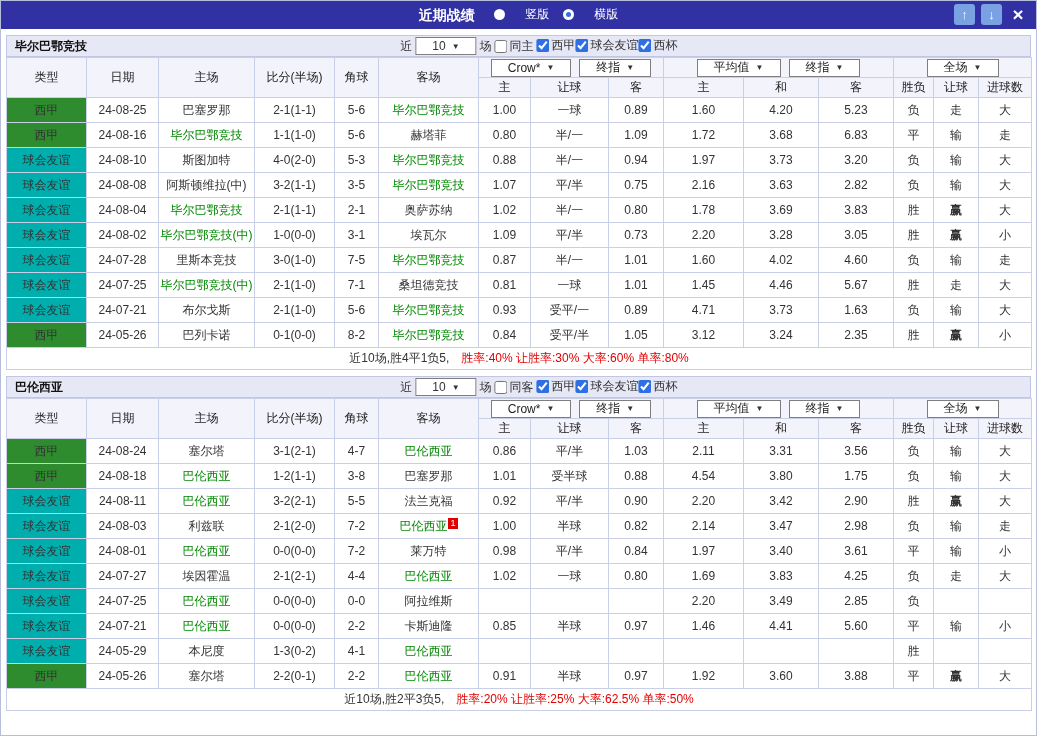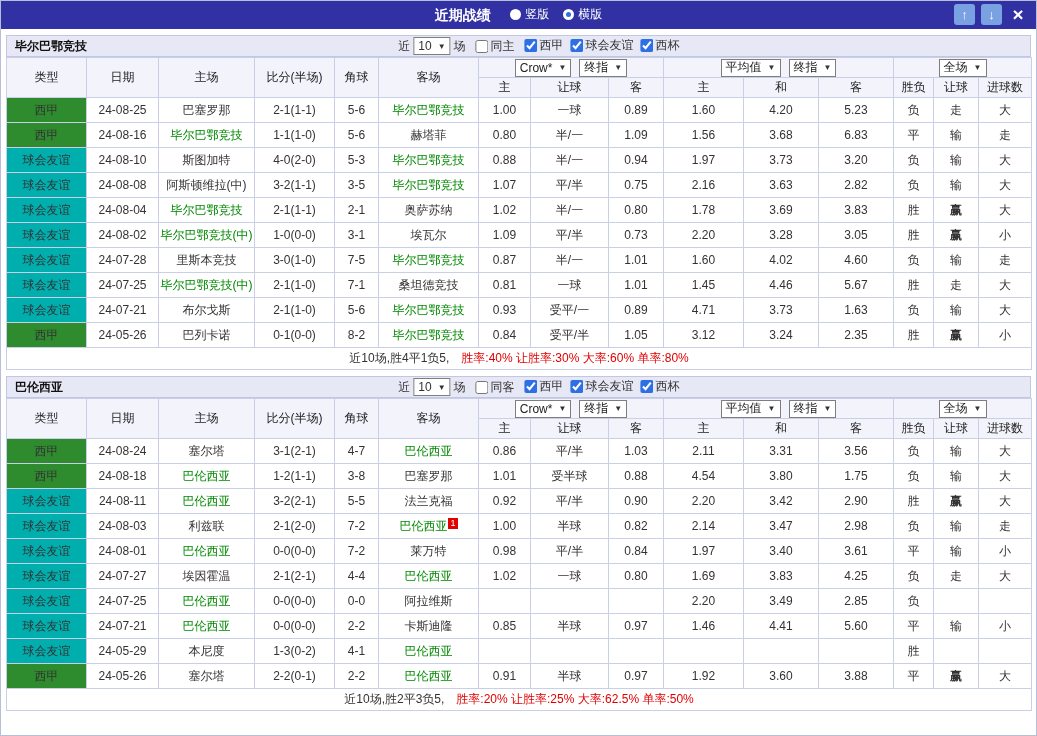--- a/index.html
+++ b/index.html
@@ -2,33 +2,33 @@
 <html style="--titlebar: #3131A3; --btnblue: #7AA2E2; --liga: #2E8B2E; --friendly: #00AEAE; --focus: #008800; --red: #E10000; --green: #009900; --blue: #1515CC;"><head>
 <meta charset="utf-8">
 <style>
   *{box-sizing:border-box;margin:0;padding:0}
   html,body{width:1037px;height:736px;overflow:hidden}
   body{font-family:"Liberation Sans","DejaVu Sans",sans-serif;font-size:12px;background:#fff;color:#333}
   .panel{width:100%;height:100%;border:1px solid #B7BEDA}
   .titlebar{height:28px;background:var(--titlebar,#3131A3);display:flex;align-items:center;justify-content:center;position:relative;color:#fff}
   .title{font-weight:bold;font-size:14px;margin-right:16px}
   #view-radios{display:inline-flex;gap:14px;align-items:center}
-  .vopt{display:inline-flex;align-items:center;gap:4px;cursor:pointer}
+  .vopt{display:inline-flex;align-items:center;gap:20px;cursor:pointer}
   .radio{width:11px;height:11px;border-radius:50%;background:#fff;display:inline-block;position:relative}
   .radio.sel::after{content:'';position:absolute;left:3px;top:3px;width:5px;height:5px;border-radius:50%;background:#2F6FE4}
   .win-controls{position:absolute;right:8px;top:3px;display:flex;gap:6px;align-items:center}
   .wbtn{width:21px;height:21px;background:var(--btnblue,#7AA2E2);border-radius:3px;color:#fff;display:flex;align-items:center;justify-content:center;font-size:13px;font-weight:bold;cursor:pointer}
   .closebtn{color:#fff;font-size:19px;font-weight:bold;width:20px;text-align:center;cursor:pointer;line-height:21px}
   .section{margin:6px 5px 0}
   .sec-head{height:22px;background:#E7E8F6;border:1px solid #C3C6E2;display:flex;align-items:center;padding:0 8px;position:relative}
   .team{font-weight:bold;color:#111}
   .filter{position:absolute;left:52%;transform:translateX(-50%);display:flex;align-items:center;gap:3px;white-space:nowrap}
-  .cb{display:inline-flex;align-items:center;gap:2px;margin-left:7px;cursor:pointer}
+  .cb{display:inline-flex;align-items:center;gap:2px;cursor:pointer}
   .cb input{width:13px;height:13px;accent-color:#2F6FE4;margin:0}
-  .select{display:inline-flex;align-items:center;justify-content:flex-end;border:1px solid #7E7E7E;background:#fff;height:18px;padding:0 4px;gap:6px;cursor:pointer;vertical-align:middle}
+  .select{display:inline-flex;align-items:center;justify-content:flex-end;border:1px solid #7E7E7E;background:#fff;height:18px;padding:0 16px;gap:6px;cursor:pointer;vertical-align:middle}
   .select .arrow{font-size:8px;color:#333}
   table.grid{width:100%;border-collapse:collapse;table-layout:fixed;border:1px solid #A8B1CE}
   .grid th,.grid td{border:1px solid #C9CFE6;text-align:center;overflow:hidden;white-space:nowrap}
   .grid thead th{background:#F2F3FB;height:20px;font-weight:normal;color:#222}
   .grid tbody td{height:25px;color:#333}
   .badge-liga{background:var(--liga,#2E8B2E);color:#fff}
   .badge-friendly{background:var(--friendly,#00AEAE);color:#fff}
   .focus-team{color:var(--focus,#008800)}
   .c-red{color:var(--red,#E10000)}
   .c-green{color:var(--green,#009900)}
@@ -169,21 +169,21 @@
             <tr>
               <td class="badge-liga">西甲</td>
               <td>24-08-16</td>
               <td><span class="team-name focus-team">毕尔巴鄂竞技</span></td>
               <td class="c-green">1-1(1-0)</td>
               <td>5-6</td>
               <td><span class="team-name">赫塔菲</span></td>
               <td>0.80</td>
               <td>半/一</td>
               <td>1.09</td>
-              <td>1.56</td>
+              <td>1.72</td>
               <td>3.68</td>
               <td>6.83</td>
               <td class="c-green">平</td>
               <td class="c-blue">输</td>
               <td class="c-green">走</td>
             </tr>
             <tr>
               <td class="badge-friendly">球会友谊</td>
               <td>24-08-10</td>
               <td><span class="team-name">斯图加特</span></td>

